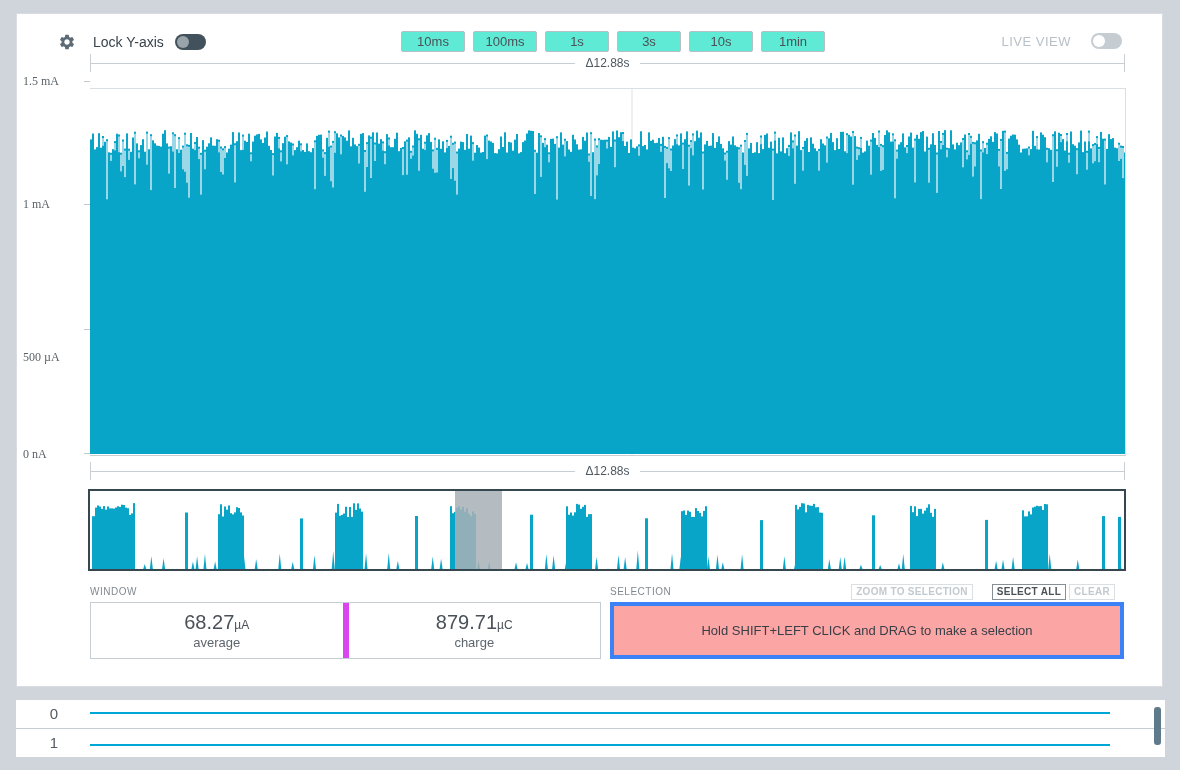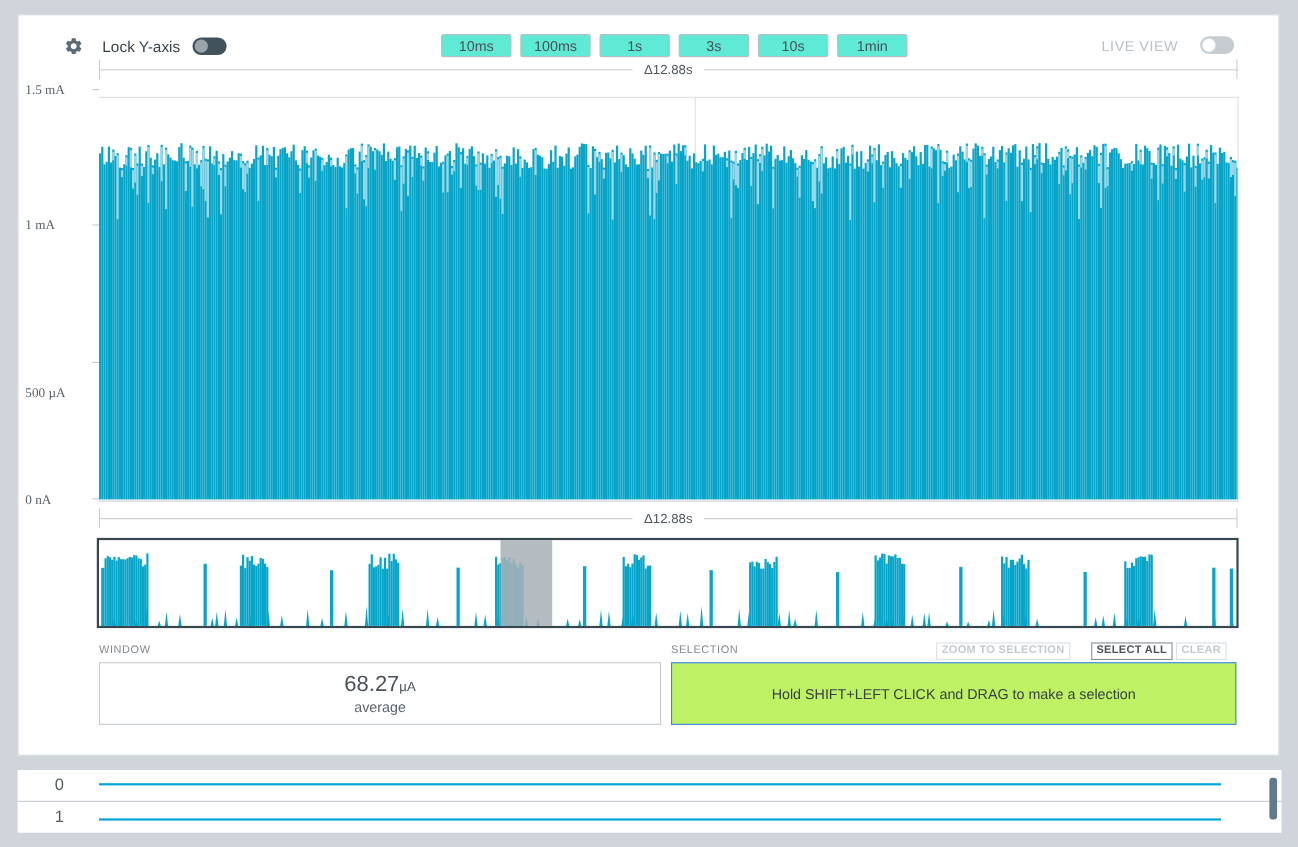--- a/index.html
+++ b/index.html
@@ -50,21 +50,21 @@
   .stat-cell:last-child{border-right:none;}
   .stat-value{font-size:20px;color:#4a5158;line-height:22px;}
   .stat-unit{font-size:12px;color:#4a5158;}
   .stat-name{font-size:13px;color:#5d656c;margin-top:2px;}
 
   .sel-buttons{position:absolute;top:584px;right:56px;display:flex;gap:3px;}
   .sel-btn{font-size:10px;letter-spacing:.3px;padding:1px 4px;background:transparent;border:1px solid;
            font-family:"Liberation Sans",sans-serif;cursor:pointer;line-height:12px;font-weight:bold;}
   .sel-btn.disabled{color:#c2cad0;border-color:#dadfe3;cursor:default;}
   .sel-btn.enabled{color:#4b5258;border-color:#878f96;margin-left:16px;}
-  .sel-panel{position:absolute;left:610px;top:602px;width:514px;height:57px;background:#bef264;border:1px solid #3b82f6;
+  .sel-panel{position:absolute;left:610px;top:602px;width:514px;height:57px;background:#fca5a5;border:4px solid #3b82f6;
              box-sizing:border-box;display:flex;align-items:center;justify-content:center;}
   .sel-hint{font-size:13px;color:#383f46;}
 
   
   .digital-panel{position:absolute;left:16px;top:700px;width:1149px;height:57px;background:#fff;}
   .dig-row{position:relative;height:28px;}
   .dig-row.first{border-bottom:1px solid #c6ccd2;}
   .dig-label{position:absolute;left:28px;top:5px;width:20px;text-align:center;font-size:15px;color:#545b62;}
   .dig-line{position:absolute;left:74px;width:1020px;height:2px;background:#00a6d8;}
   .dig-scrollbar{position:absolute;left:1138px;top:7px;width:7px;height:38px;background:#5e7a8b;border-radius:3px;}
@@ -1028,20 +1028,24 @@
         <rect x="365" y="0" width="47" height="78" fill="rgba(168,176,182,0.85)"></rect>
       </svg>
   </div>
 
   <div class="section-label" style="left:90px;top:586px;">WINDOW</div>
   <div class="stats-box">
     <div class="stat-cell">
       <div><span class="stat-value">68.27</span><span class="stat-unit">µA</span></div>
       <div class="stat-name">average</div>
     </div>
+    <div class="stat-cell">
+      <div><span class="stat-value">879.71</span><span class="stat-unit">µC</span></div>
+      <div class="stat-name">charge</div>
+    </div>
   </div>
 
   <div class="section-label" style="left:610px;top:586px;">SELECTION</div>
   <div class="sel-buttons">
     <button class="sel-btn disabled">ZOOM TO SELECTION</button>
     <button class="sel-btn enabled">SELECT ALL</button>
     <button class="sel-btn disabled">CLEAR</button>
   </div>
   <div class="sel-panel">
     <span class="sel-hint">Hold SHIFT+LEFT CLICK and DRAG to make a selection</span>

